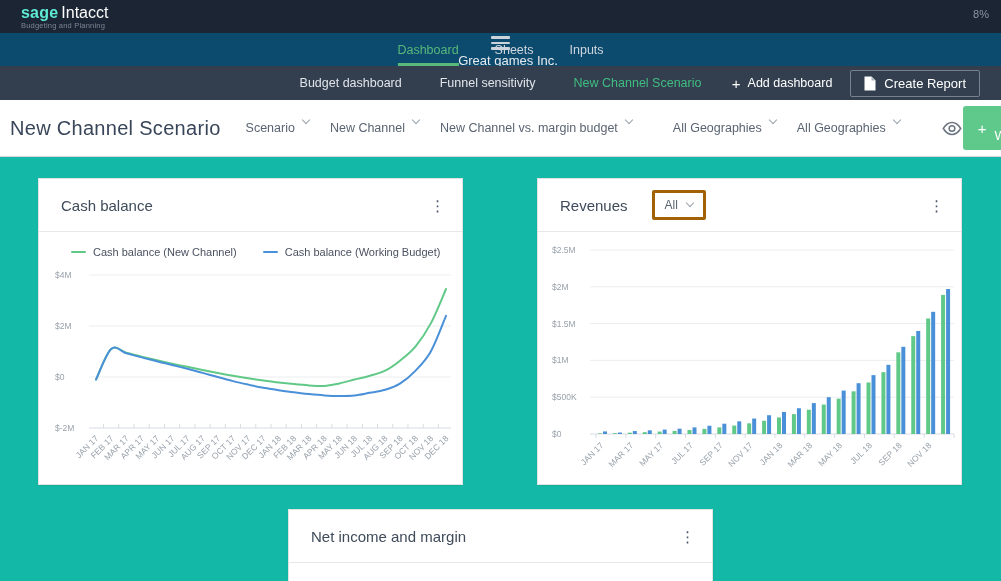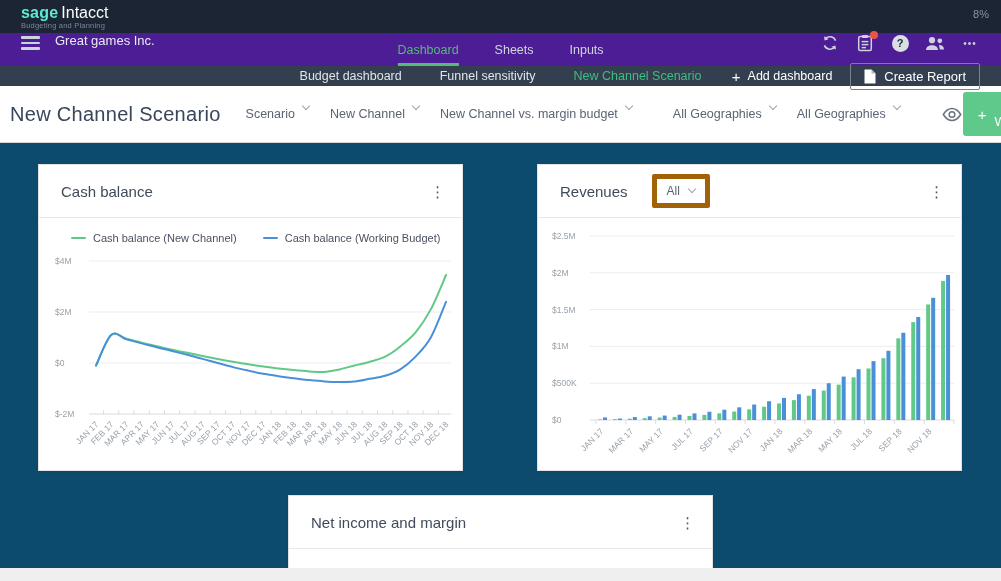--- a/index.html
+++ b/index.html
@@ -8,62 +8,62 @@
 
   
   .topbar { height:33px; background:#1b2533; display:flex; justify-content:space-between; padding:4px 12px 0 21px; }
   .logo-line { line-height:17px; }
   .logo-sage { color:#5eead4; font-weight:bold; font-size:16px; letter-spacing:.2px; }
   .logo-intacct { color:#fdfdfd; font-size:16px; font-weight:normal; margin-left:3px; }
   .logo-sub { color:#7d8694; font-size:7.5px; letter-spacing:.2px; }
   .zoom-level { color:#8b94a3; font-size:11px; padding-top:4px; }
 
   
-  .menubar { height:33px; background:#4c1d95; display:flex; align-items:flex-start; padding:0 21px; position:relative; }
+  .menubar { height:33px; background:#0c4a6e; display:flex; align-items:center; padding:0 21px; position:relative;flex-direction:column; }
   .hamburger { width:19px; cursor:pointer; }
   .hamburger span { display:block; height:2.5px; background:#cdd3db; margin:3px 0; border-radius:1px; }
   .company { color:#e8eaee; font-size:13px; margin-left:15px; }
   .tabs { position:absolute; left:50%; transform:translateX(-50%); display:flex; gap:36px; height:33px; }
   .tab { color:#cfd5dd; font-size:12.5px; display:flex; align-items:center; height:100%; border-bottom:3px solid transparent; padding-top:3px; cursor:pointer; }
   .tab.active { color:#58b97a; border-bottom-color:#58b97a; }
   .menu-icons { margin-left:auto; display:flex; gap:15px; align-items:center; }
   .mi { position:relative; width:20px; height:20px; display:flex; align-items:center; justify-content:center; cursor:pointer; }
   .badge { position:absolute; top:-2px; right:-3px; width:8px; height:8px; border-radius:50%; background:#e8564a; }
   .help-circle { width:17px; height:17px; border-radius:50%; background:#d9dee5; color:#1b2533; font-size:11px; font-weight:bold; display:flex; align-items:center; justify-content:center; }
   .more-dots { color:#cdd3db; font-size:10px; letter-spacing:1px; }
 
   
-  .subnav { height:20px; background:#333f4f; display:flex; align-items:center; padding:0 21px; position:relative; }
+  .subnav { height:34px; background:#333f4f; display:flex; align-items:center; padding:0 21px; position:relative; }
   .subnav-links { position:absolute; left:50%; transform:translateX(-50%); display:flex; gap:38px; }
   .subnav-link { color:#e1e5ea; font-size:12.5px; cursor:pointer; white-space:nowrap; }
   .subnav-link.active { color:#3fbd82; }
   .subnav-right { margin-left:auto; display:flex; align-items:center; gap:18px; }
   .add-dashboard { color:#fff; font-size:12.5px; display:flex; align-items:center; gap:7px; cursor:pointer; }
   .plus-glyph { font-size:15px; font-weight:normal; }
   .create-report { border:1px solid #78828f; border-radius:2px; padding:5px 13px; color:#fff; font-size:13px; display:flex; align-items:center; gap:8px; cursor:pointer; background:transparent; }
 
   
   .page-header { height:57px; background:#fff; border-bottom:1px solid #d9d9d9; display:flex; align-items:center; padding:0 21px 0 10px; }
   .page-title { font-size:20px; color:#39465a; font-weight:normal; letter-spacing:.3px; margin-right:25px; white-space:nowrap; }
   .filter { font-size:12.5px; color:#5a6472; display:flex; align-items:flex-start; margin-right:21px; cursor:pointer; white-space:nowrap; }
   .chev { display:inline-block; width:6px; height:6px; border-right:1.4px solid #9aa3ad; border-bottom:1.4px solid #9aa3ad; transform:rotate(45deg); margin-left:8px; margin-top:-4px; }
   .vsep { width:1px; height:28px; background:#e2e5e9; margin-right:20px; }
   .eye-btn { cursor:pointer; display:flex; align-items:center; }
   .add-widget { margin-left:auto; background:#5fc98b; border:none; border-radius:3px; color:#fff; font-size:13px; padding:7px 15px; display:flex; align-items:center; gap:8px; cursor:pointer; }
 
   
-  .main { position:relative; height:425px; background:#0c4a6e; overflow:hidden; }
+  .main { position:relative; height:425px; background:#14b8a6; overflow:hidden; }
   .card { position:absolute; background:#fff; border:1px solid #e2e2e2; box-shadow:0 1px 2px rgba(0,0,0,.06); }
   .card-cash { left:38px; top:21px; width:425px; height:307px; }
   .card-rev  { left:537px; top:21px; width:425px; height:307px; }
   .card-net  { left:288px; top:352px; width:425px; height:74px; }
   .card-header { height:53px; display:flex; align-items:center; padding:0 17px 0 22px; border-bottom:1px solid #e8e8e8; }
   .card-title { font-size:15px; color:#3f4b5b; }
   .kebab { margin-left:auto; color:#4a5568; font-size:15px; cursor:pointer; line-height:1; }
-  .rev-filter { margin-left:24px; border:5px solid #a16207; border-radius:2px; padding:5px 10px; font-size:12px; color:#5a6472; display:flex; align-items:center; cursor:pointer; }
+  .rev-filter { margin-left:24px; border:3px solid #a16207; border-radius:2px; padding:5px 10px; font-size:12px; color:#5a6472; display:flex; align-items:center; cursor:pointer; }
   .rev-filter .chev { margin-left:9px; }
   .legend { display:flex; gap:26px; padding:14px 0 2px 32px; font-size:11px; color:#4a5160; align-items:center; }
   .legend-item { display:flex; align-items:center; }
   .legend-dash { width:15px; height:2px; border-radius:1px; margin-right:7px; }
   svg.chart { display:block; }
   svg text.tick { font-size:8.5px; fill:#99a1aa; font-family:"Liberation Sans", sans-serif; }
 </style>
 </head>
 <body>
 

